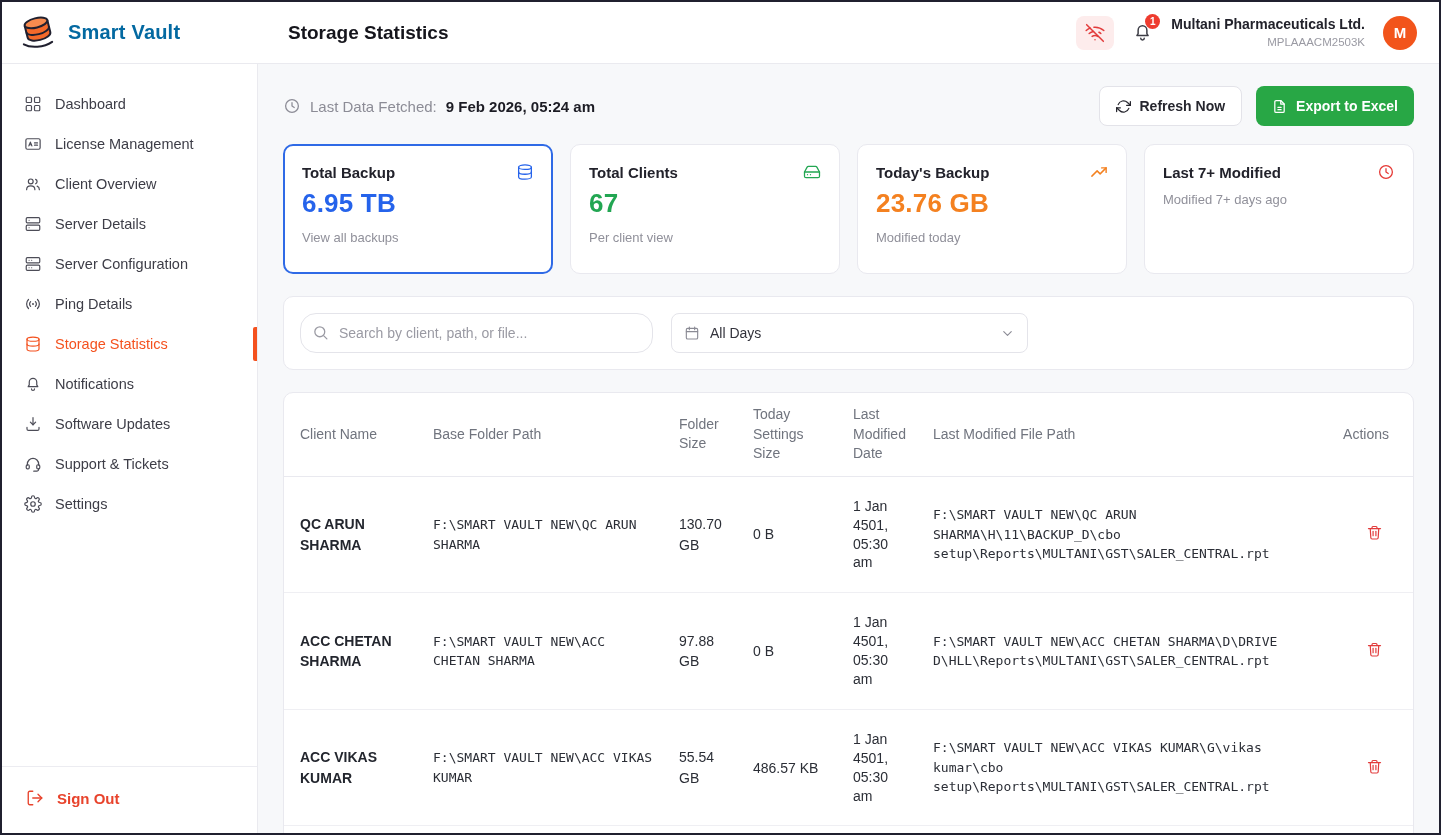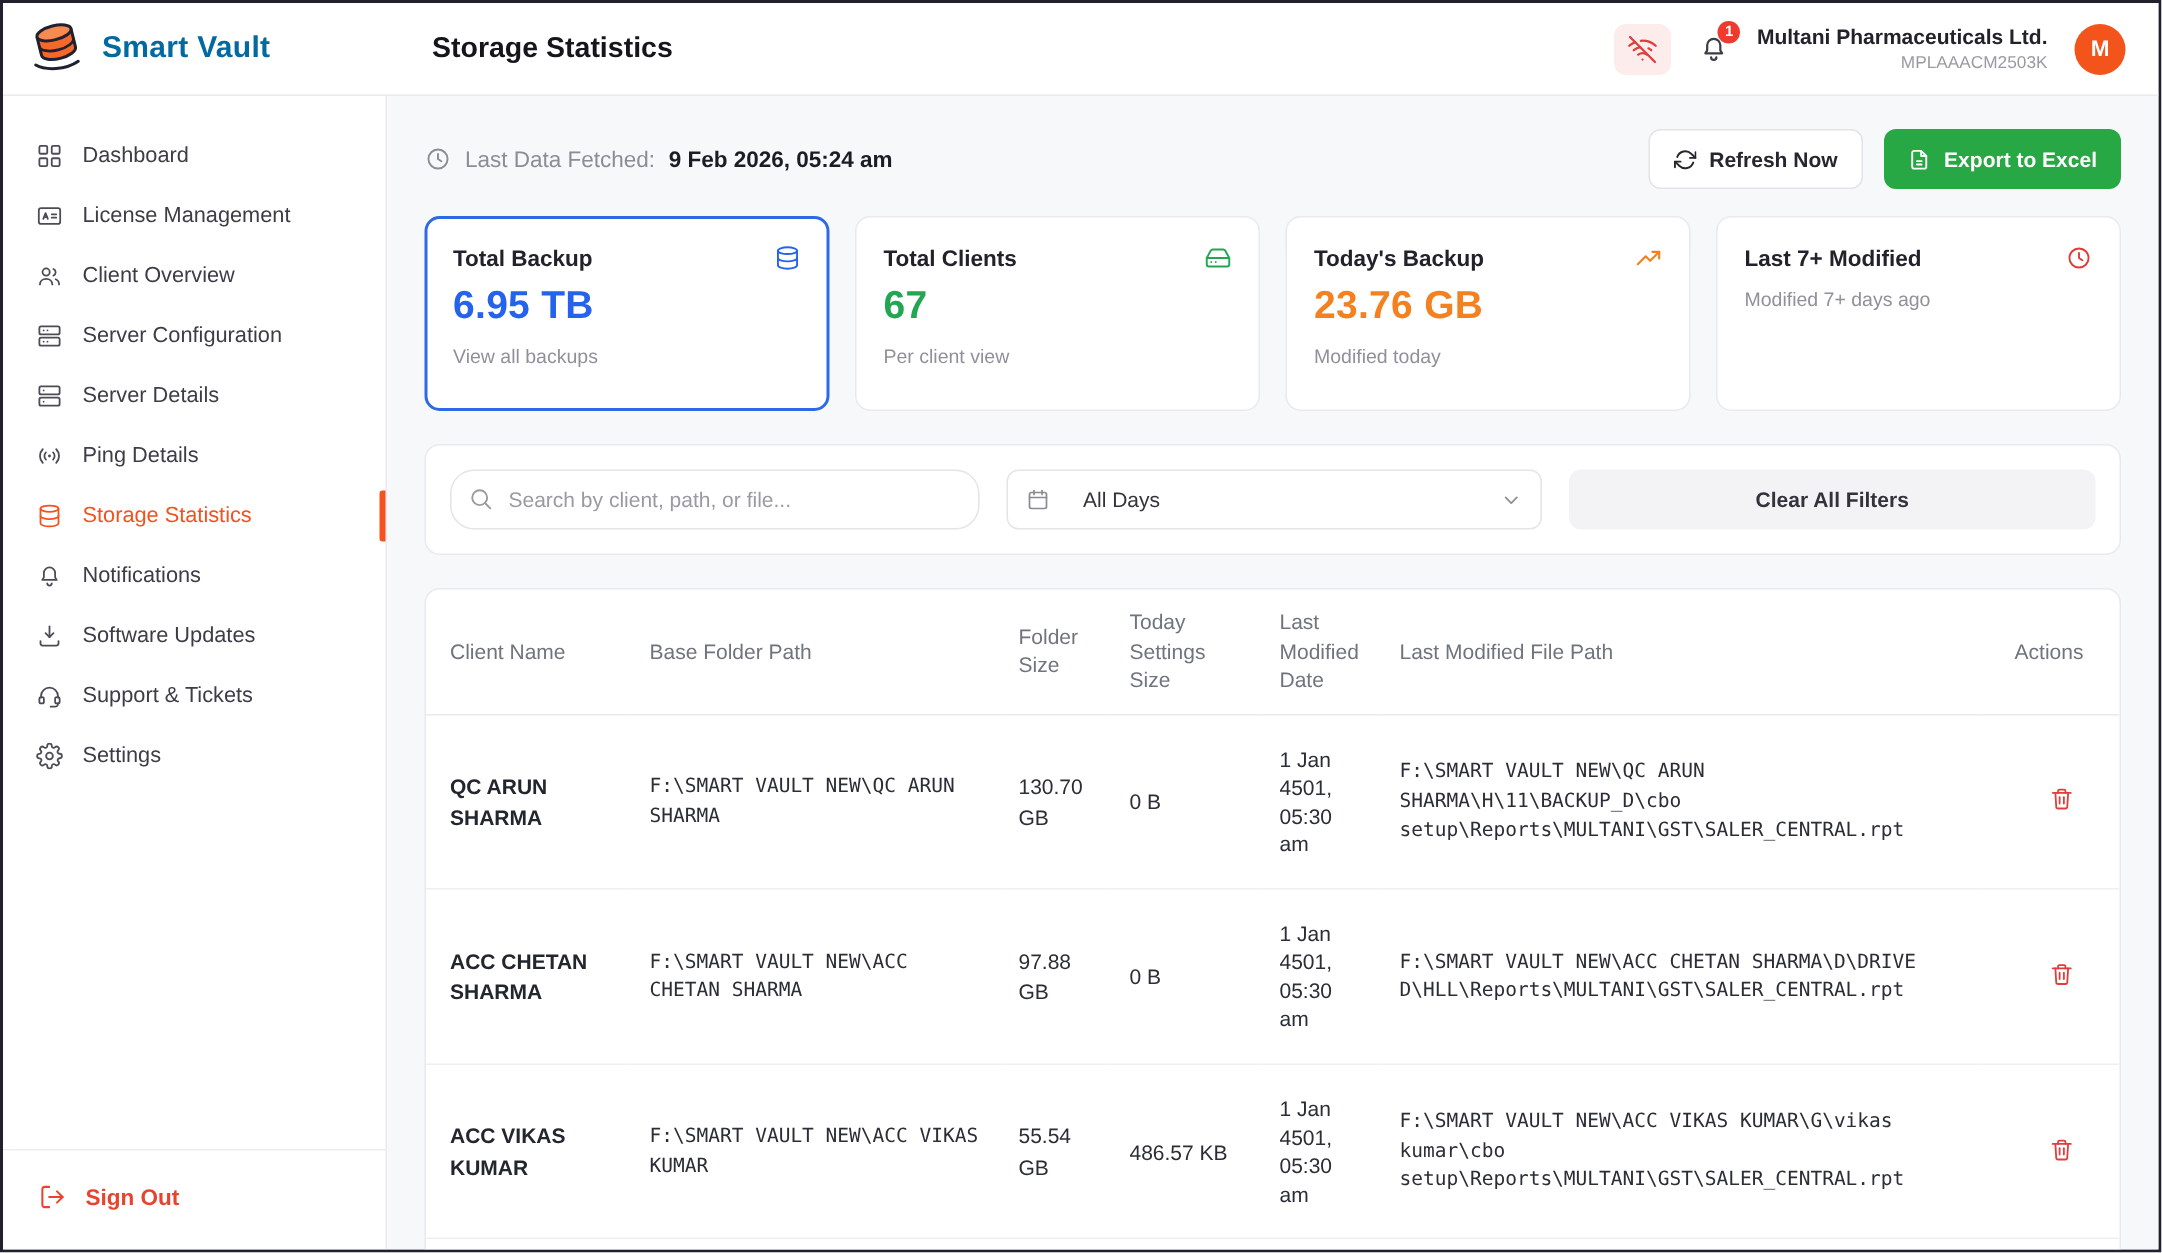--- a/index.html
+++ b/index.html
@@ -52,21 +52,21 @@
   .stat-title { font-size:15px; font-weight:600; color:#22222b; }
   .stat-value { font-size:26px; font-weight:700; margin-top:7px; letter-spacing:.2px; }
   .stat-sub { font-size:13px; color:#90909a; margin-top:11px; }
 
   
   .filter-card { margin-top:22px; background:#fff; border:1px solid #e9e9ef; border-radius:10px; padding:16px; display:flex; gap:18px; align-items:center; }
   .search-box { position:relative; width:353px; }
   .search-box .ic { position:absolute; left:12px; top:11px; color:#9a9aa3; }
   .search-input { width:100%; height:40px; border:1px solid #e4e4ea; border-radius:16px; padding:0 12px 0 38px; font-size:14px; color:#33333c; outline:none; font-family:inherit; background:#fff; }
   .search-input::placeholder { color:#9a9aa3; }
-  .day-select { width:357px; height:40px; border:1px solid #e4e4ea; border-radius:8px; display:flex; align-items:center; gap:22px; padding:0 12px; font-size:14px; color:#33333c; cursor:pointer; background:#fff;justify-content:space-between; }
+  .day-select { width:357px; height:40px; border:1px solid #e4e4ea; border-radius:8px; display:flex; align-items:center; gap:10px; padding:0 12px; font-size:14px; color:#33333c; cursor:pointer; background:#fff;justify-content:space-between; }
   .day-select .cal { color:#8b8b95; display:flex; }
   .day-select .chev { margin-left:auto; color:#8b8b95; display:flex; }
   .clear-btn { flex:1; height:40px; background:#f3f3f6; border:none; border-radius:8px; font-size:14px; font-weight:600; color:#33333c; cursor:pointer; font-family:inherit; }
 
   
   .table-card { margin-top:22px; background:#fff; border:1px solid #e9e9ef; border-radius:10px; overflow:hidden; }
   table { width:100%; border-collapse:collapse; table-layout:fixed; }
   th { padding:12px; height:64px; font-size:14px; font-weight:500; color:#70747e; text-align:left; vertical-align:middle; border-bottom:1px solid #e9e9ef; line-height:1.4; }
   th:first-child { padding-left:16px; }
   th.col-actions { text-align:right; padding-right:24px; }
@@ -164,37 +164,37 @@
               </svg>
             </span>
           <span>Client Overview</span>
         </div>
         <div class="nav-item">
           <span class="nav-icon">
               <svg class="ic" width="18" height="18" viewBox="0 0 24 24" fill="none" stroke="currentColor" stroke-width="1.6" stroke-linecap="round" stroke-linejoin="round">
                 <rect x="3" y="3.5" width="18" height="7" rx="1.5"></rect>
                 <rect x="3" y="13.5" width="18" height="7" rx="1.5"></rect>
                 <path d="M6.8 7h.01"></path>
+                <path d="M6.8 17h.01"></path>
+              </svg>
+            </span>
+          <span>Server Details</span>
+        </div>
+        <div class="nav-item">
+          <span class="nav-icon">
+              <svg class="ic" width="18" height="18" viewBox="0 0 24 24" fill="none" stroke="currentColor" stroke-width="1.6" stroke-linecap="round" stroke-linejoin="round">
+                <rect x="3" y="3.5" width="18" height="7" rx="1.5"></rect>
+                <rect x="3" y="13.5" width="18" height="7" rx="1.5"></rect>
+                <path d="M6.8 7h.01"></path>
                 <path d="M10.2 7h.01"></path>
                 <path d="M6.8 17h.01"></path>
                 <path d="M10.2 17h.01"></path>
               </svg>
             </span>
           <span>Server Configuration</span>
-        </div>
-        <div class="nav-item">
-          <span class="nav-icon">
-              <svg class="ic" width="18" height="18" viewBox="0 0 24 24" fill="none" stroke="currentColor" stroke-width="1.6" stroke-linecap="round" stroke-linejoin="round">
-                <rect x="3" y="3.5" width="18" height="7" rx="1.5"></rect>
-                <rect x="3" y="13.5" width="18" height="7" rx="1.5"></rect>
-                <path d="M6.8 7h.01"></path>
-                <path d="M6.8 17h.01"></path>
-              </svg>
-            </span>
-          <span>Server Details</span>
         </div>
         <div class="nav-item">
           <span class="nav-icon">
               <svg class="ic" width="18" height="18" viewBox="0 0 24 24" fill="none" stroke="currentColor" stroke-width="1.6" stroke-linecap="round" stroke-linejoin="round">
                 <circle cx="12" cy="12" r="1.3" fill="currentColor" stroke="none"></circle>
                 <path d="M8.8 8.8a4.5 4.5 0 0 0 0 6.4"></path>
                 <path d="M15.2 8.8a4.5 4.5 0 0 1 0 6.4"></path>
                 <path d="M6 6a8.5 8.5 0 0 0 0 12"></path>
                 <path d="M18 6a8.5 8.5 0 0 1 0 12"></path>
               </svg>
@@ -377,21 +377,20 @@
                 <path d="M3.5 10h17"></path>
               </svg>
             </span>
           <span>All Days</span>
           <span class="chev">
               <svg class="ic" width="15" height="15" viewBox="0 0 24 24" fill="none" stroke="currentColor" stroke-width="1.8" stroke-linecap="round" stroke-linejoin="round">
                 <polyline points="6 9 12 15 18 9"></polyline>
               </svg>
             </span>
         </div>
-        <button class="clear-btn">Clear All Filters</button>
       </div>
 
       <div class="table-card">
         <table>
           <colgroup>
             <col style="width:137px">
               <col style="width:246px">
               <col style="width:74px">
               <col style="width:100px">
               <col style="width:80px">

